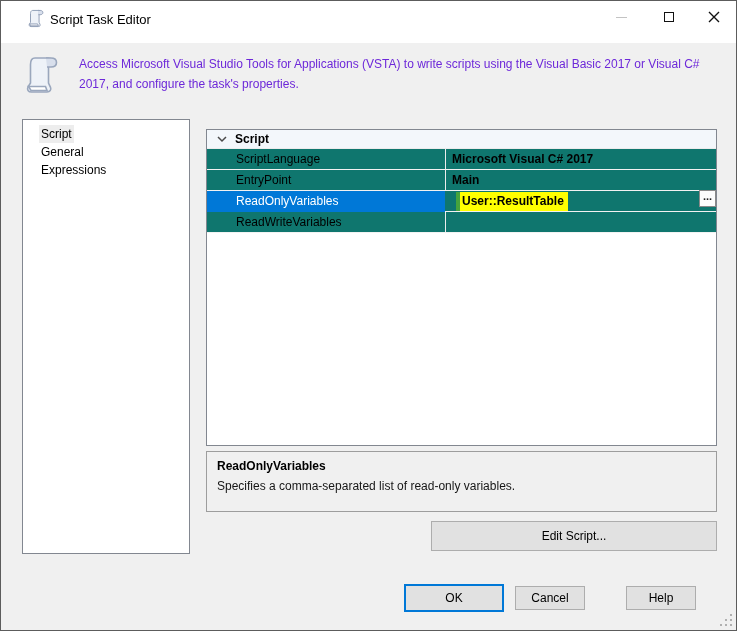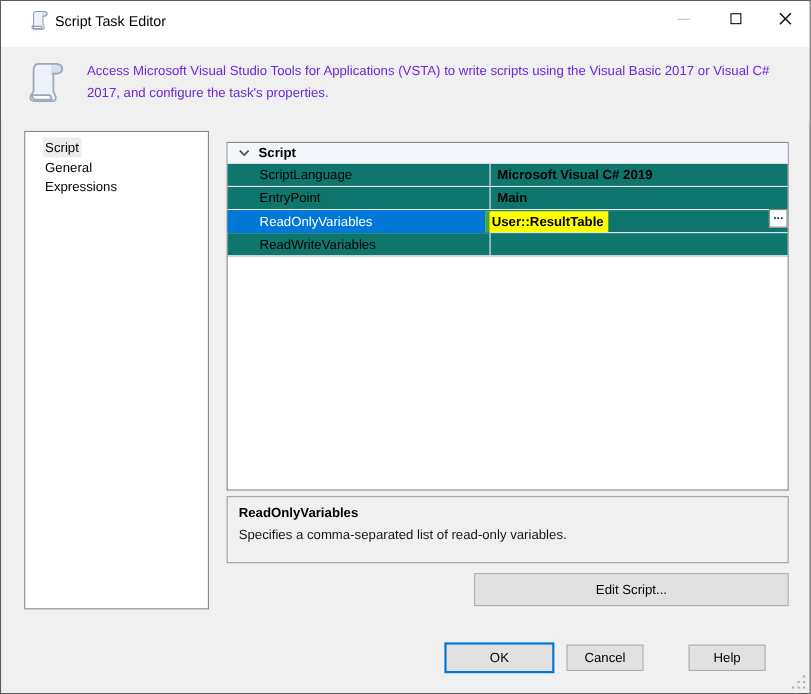--- a/index.html
+++ b/index.html
@@ -39,21 +39,21 @@
   .cat-row { position: relative; height: 19px; background: #f3f7fb; border-bottom: 1px solid #ececec;
              display: flex; align-items: center; }
   .cat-row .chev { margin-left: 8px; width: 14px; height: 14px; }
   .cat-row .cat-label { font-weight: bold; margin-left: 6px; }
   .prow { position: relative; height: 21px; border-bottom: 1px solid #f2f2f2; background: #0f766e; }
   .prow .col-div { position: absolute; left: 238px; top: 0; bottom: 0; width: 1px; background: #ececec; }
   .pname { position: absolute; left: 29px; top: 0; height: 21px; line-height: 21px; white-space: nowrap; }
   .pvalue { position: absolute; left: 245px; top: 0; height: 21px; line-height: 21px; font-weight: bold; white-space: nowrap; }
   .prow.selected .sel-bg { position: absolute; left: 0; top: 0; width: 238px; height: 21px; background: #0078d7; }
   .prow.selected .pname { color: #ffffff; z-index: 2; }
-  .hl-value { position: absolute; left: 234px; top: 1px; height: 19px; line-height: 19px;
+  .hl-value { position: absolute; left: 249px; top: 1px; height: 19px; line-height: 19px;
               background: #ffff00; border-left: 4px solid #46a33c; padding: 0 4px 12px 2px;
               min-width: 112px; font-weight: bold; z-index: 2; }
   .ellipsis-btn { position: absolute; left: 492px; top: 60px; width: 17px; height: 17px;
                   background: #fdfdfd; border: 1px solid #8a8a8a; font-size: 11px; line-height: 11px;
                   text-align: center; color: #222; z-index: 3; font-weight: bold; }
 
   
   .desc-panel { position: absolute; left: 205px; top: 450px; width: 511px; height: 61px;
                 background: #f0f0f0; border: 1px solid #9d9d9d; padding: 7px 10px; }
   .desc-title { font-weight: bold; margin-bottom: 6px; }
@@ -128,21 +128,21 @@
     <div class="cat-row">
       <svg class="chev" viewBox="0 0 14 14">
         <path d="M3 5 L7 9 L11 5" fill="none" stroke="#4a4a4a" stroke-width="1.5"></path>
       </svg>
       <span class="cat-label">Script</span>
     </div>
 
     <div class="prow">
       <span class="col-div"></span>
       <span class="pname">ScriptLanguage</span>
-      <span class="pvalue">Microsoft Visual C# 2019</span>
+      <span class="pvalue">Microsoft Visual C# 2017</span>
     </div>
 
     <div class="prow">
       <span class="col-div"></span>
       <span class="pname">EntryPoint</span>
       <span class="pvalue">Main</span>
     </div>
 
     <div class="prow selected">
       <span class="sel-bg"></span>

